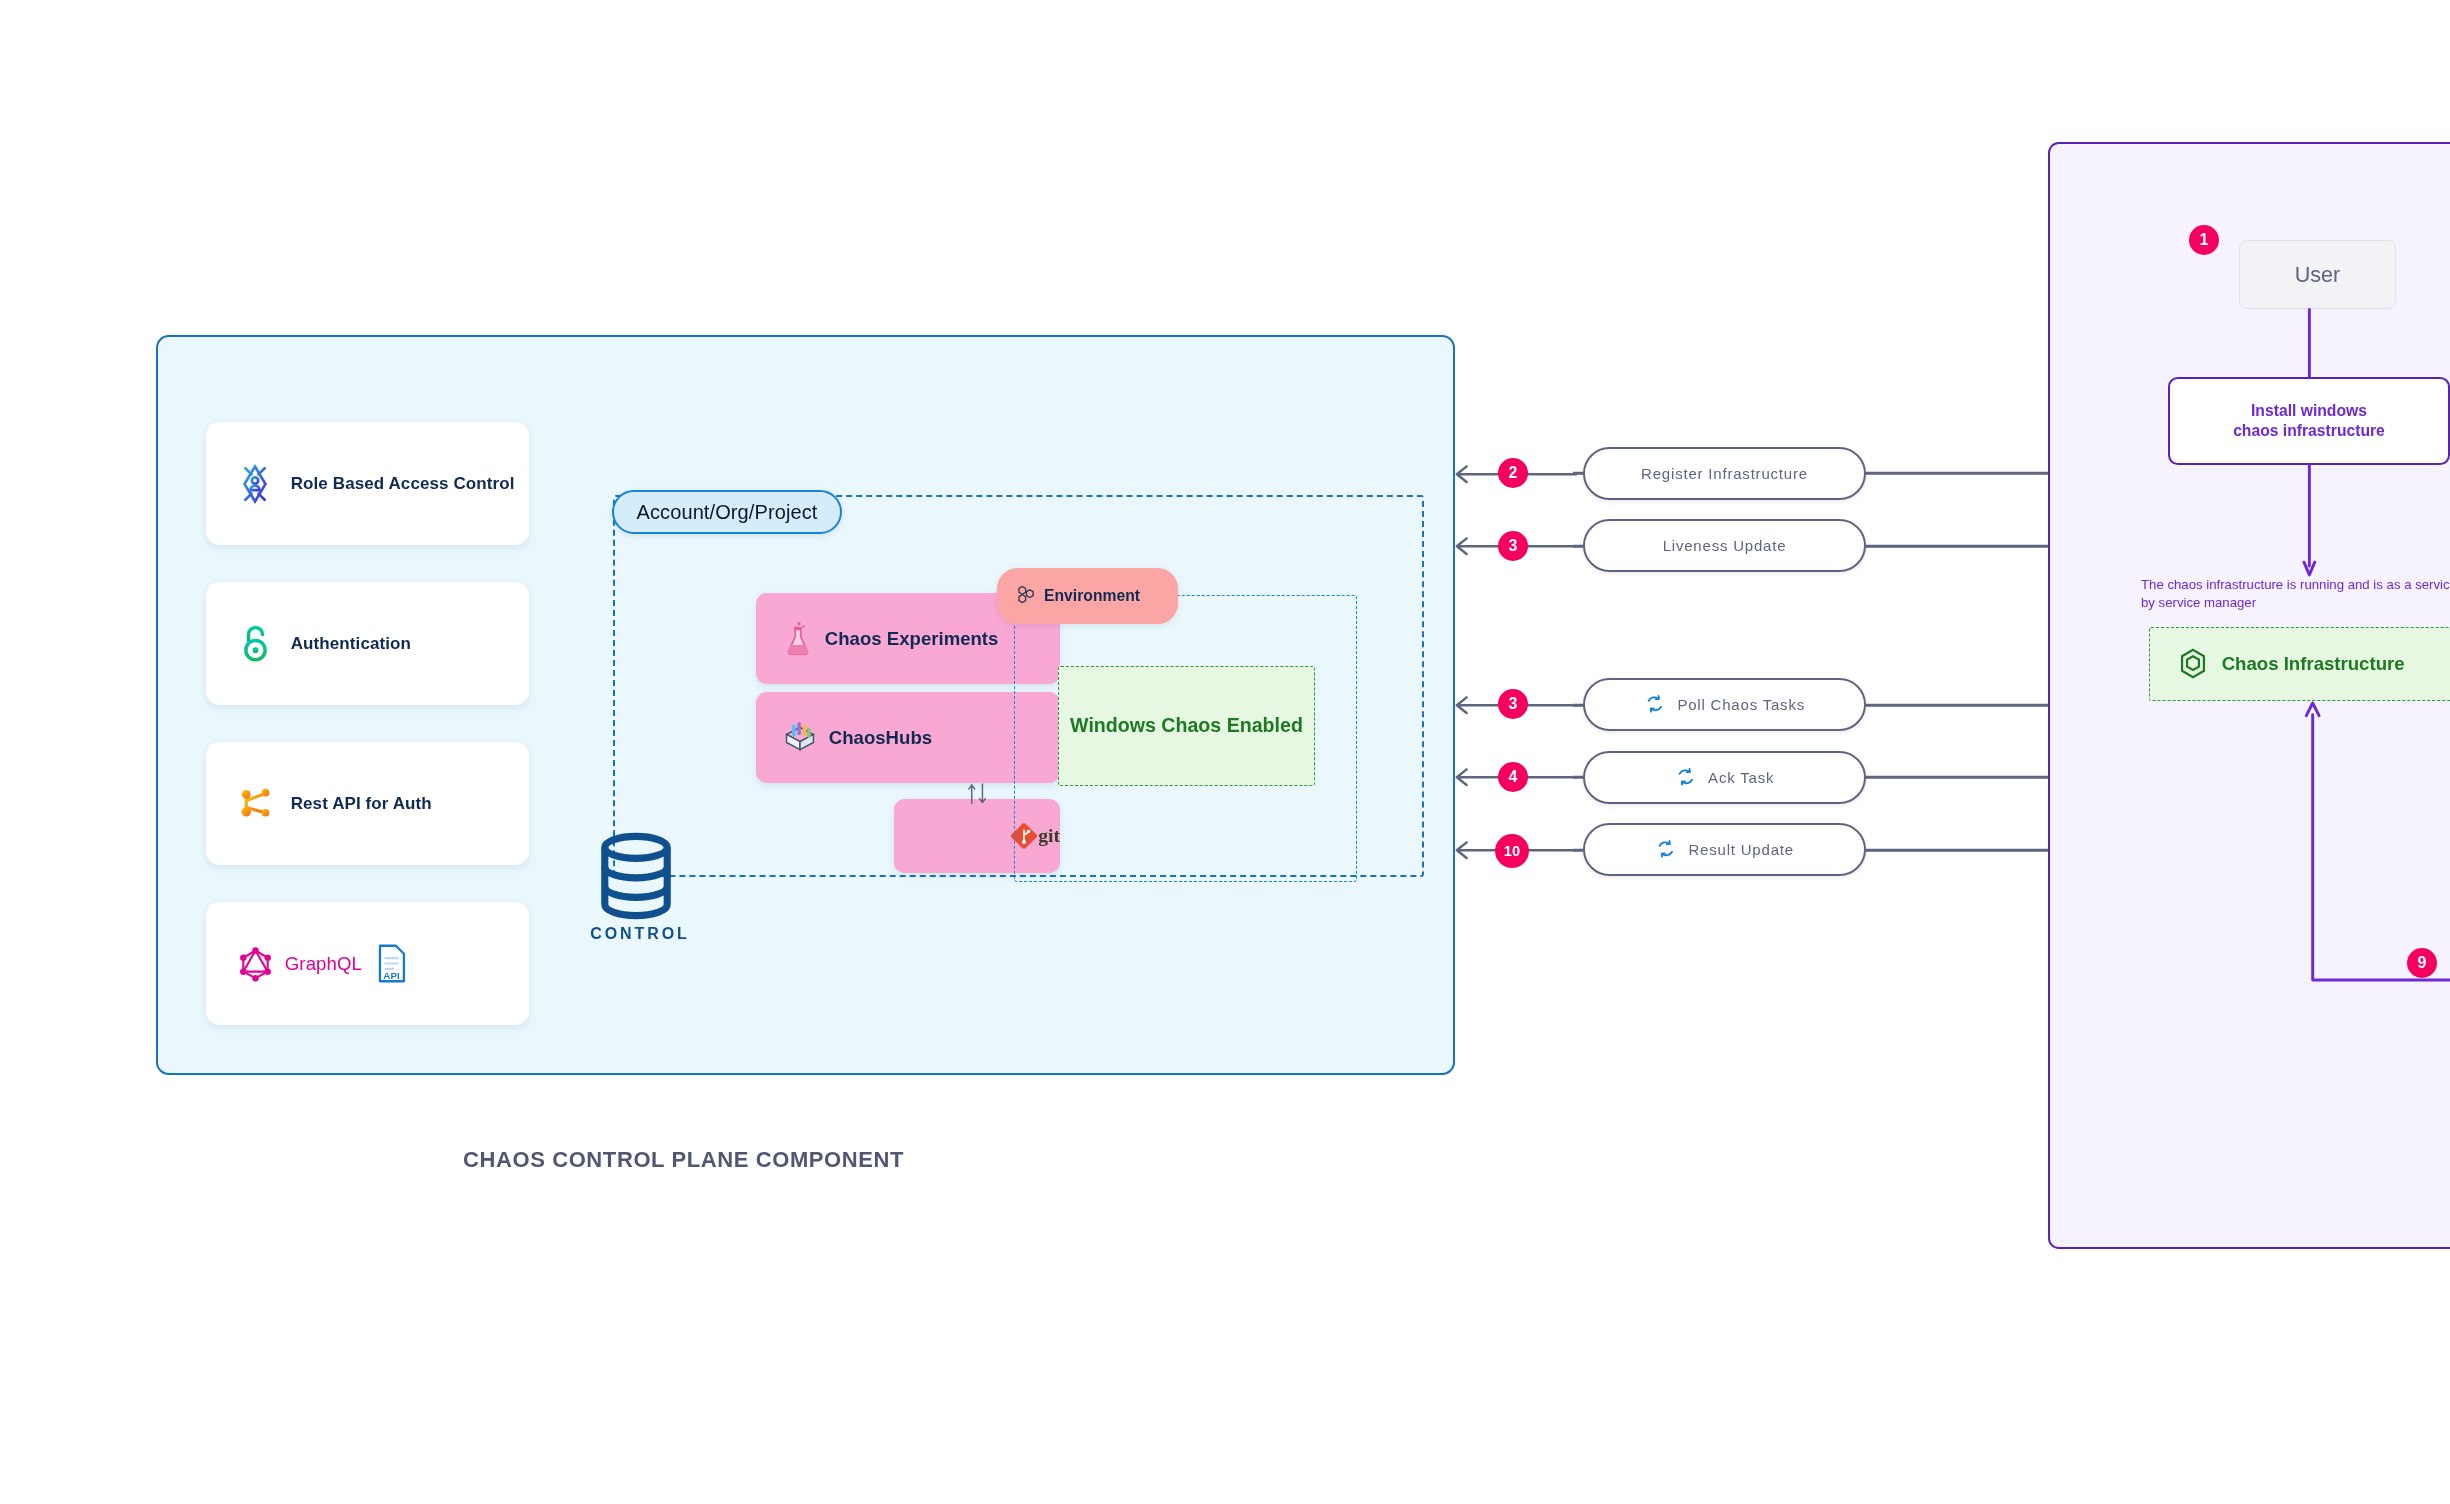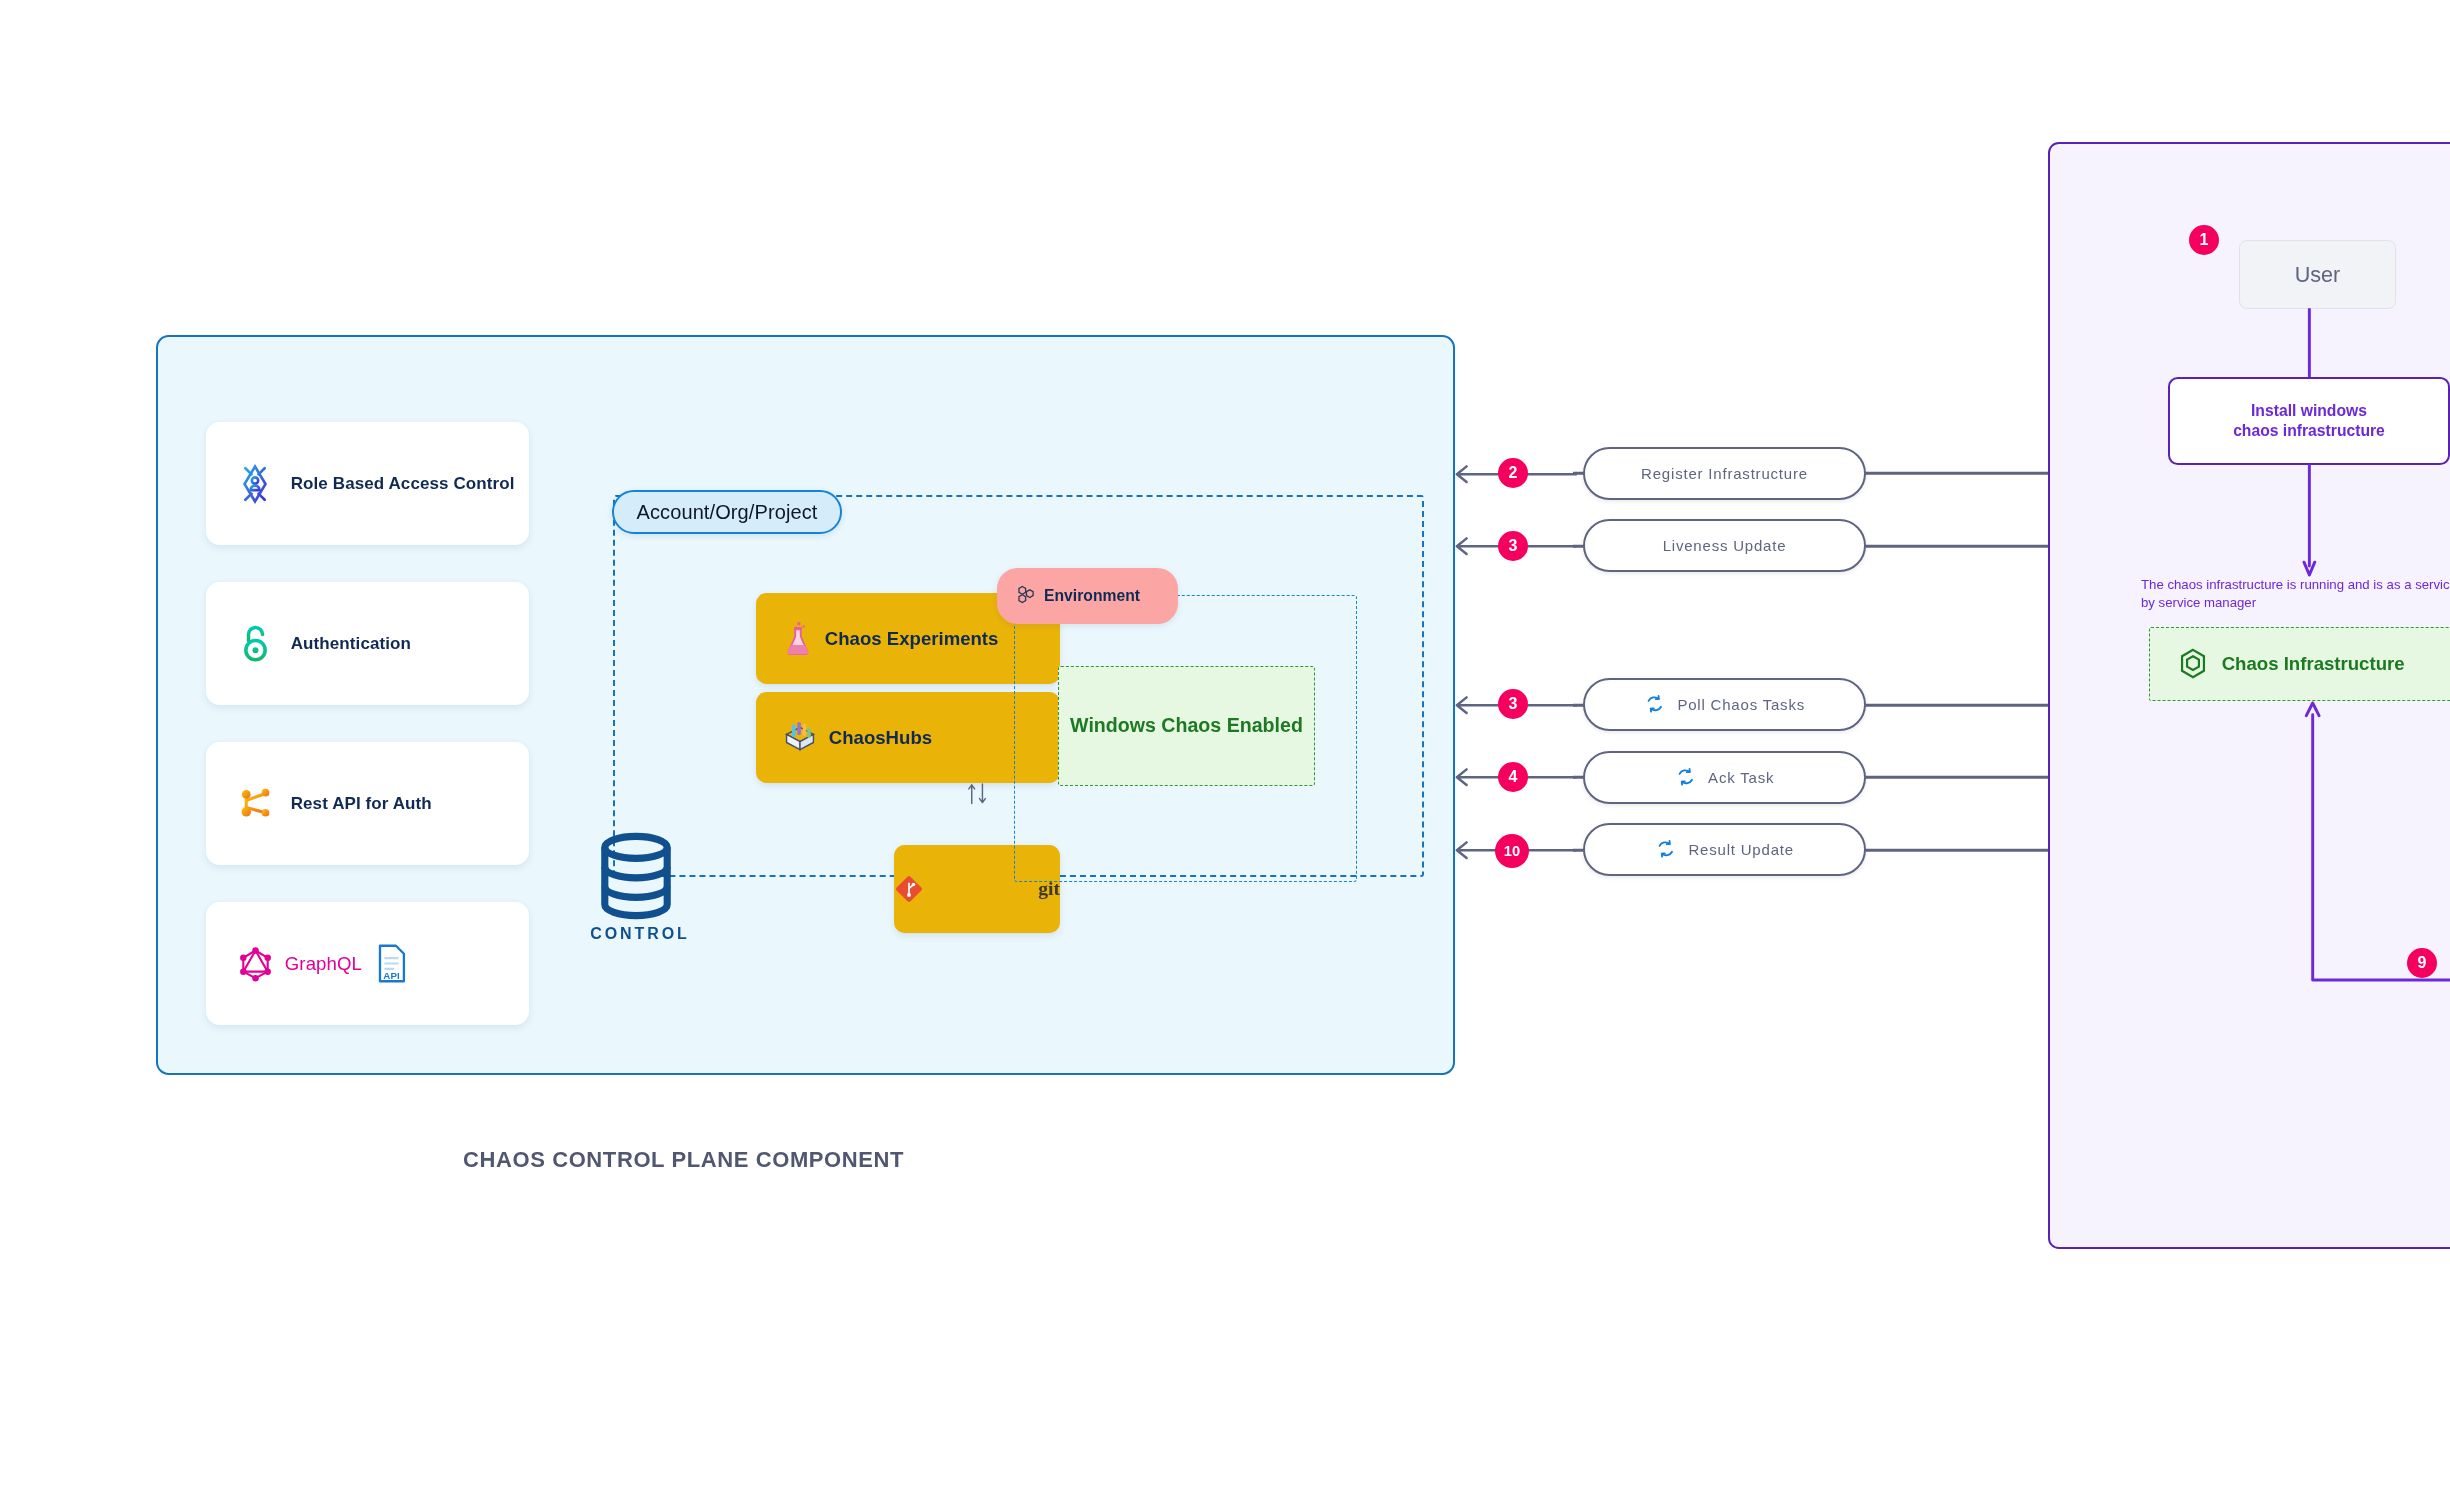--- a/index.html
+++ b/index.html
@@ -34,27 +34,27 @@
   }
   #account-badge{
     left:612px;top:490px;width:230px;height:44px;
     background:#d5edfb;border:2.5px solid #1684d6;border-radius:22px;
     display:flex;align-items:center;justify-content:center;box-sizing:border-box;
     box-shadow:0 2px 5.9px rgba(20,90,150,.13);
   }
   #account-badge span{font-size:20px;font-weight:400;color:#0f172a;letter-spacing:0.1px;}
 
   .inner-card{
-    position:absolute;background:#eab308;border-radius:10.8px;
+    position:absolute;background:#f9a8d4;border-radius:10.8px;
     box-shadow:0 2.5px 6.9px rgba(25,60,110,.10);
     display:flex;align-items:center;box-sizing:border-box;
   }
   #chaos-experiments-card{left:756px;top:593px;width:304px;height:91px;padding-left:27px;gap:11.8px;}
   #chaoshubs-card{left:756px;top:692px;width:304px;height:91px;padding-left:27px;gap:11.8px;}
-  #git-card{left:894px;top:799px;width:166px;height:88px;justify-content:space-between;margin-top:46px;}
+  #git-card{left:894px;top:799px;width:166px;height:74px;justify-content:flex-end;}
   .inner-card .ic-label{font-size:18.6px;font-weight:700;color:#102a54;white-space:nowrap;}
 
   
   #environment-group{
     left:1014px;top:595px;width:343px;height:287px;
     border:1.5px dashed #1684d6;border-radius:2.9px;box-sizing:border-box;
   }
   #environment-badge{
     left:997px;top:568px;width:181px;height:56px;background:#fca5a5;border-radius:20.6px;
     display:flex;align-items:center;padding-left:16.7px;gap:8.8px;box-sizing:border-box;

